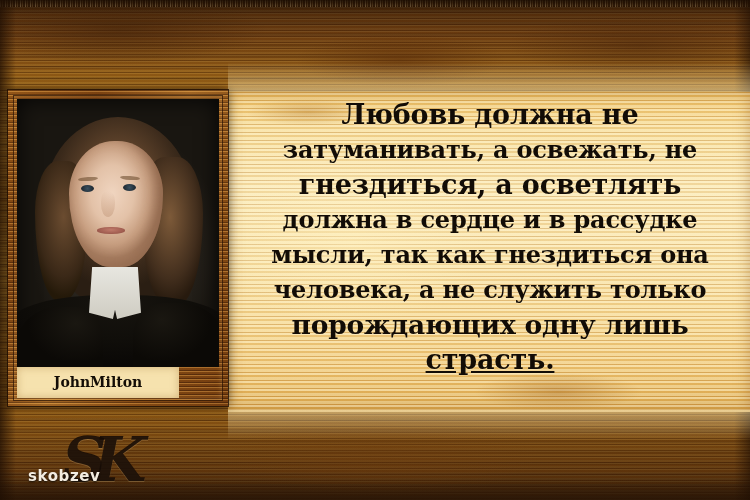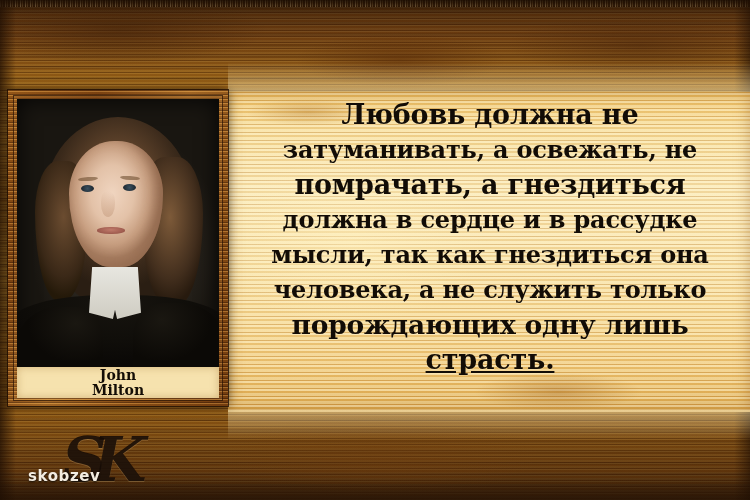--- a/index.html
+++ b/index.html
@@ -186,28 +186,28 @@
   }
   .robe-shoulder-l{position:absolute;left:-4px;top:208px;width:90px;height:80px;
      background:radial-gradient(ellipse 60px 50px at 70% 20%, #1a1711,#0b0906 80%);
      border-radius:50% 30% 0 0 / 60% 40% 0 0;}
   .robe-shoulder-r{position:absolute;left:116px;top:204px;width:96px;height:84px;
      background:radial-gradient(ellipse 62px 52px at 30% 20%, #1a1711,#0b0906 80%);
      border-radius:30% 50% 0 0 / 40% 60% 0 0;}
 
   
   .nameplate{
-    position:absolute;left:17px;top:367px;width:202px;height:31px;
+    position:absolute;left:17px;top:367px;width:162px;height:31px;
     background:
       repeating-linear-gradient(to bottom,
         rgba(190,135,55,.25) 0 1px, rgba(255,243,205,.55) 1px 3px,
         rgba(215,165,80,.18) 3px 5px),
       linear-gradient(to bottom,#f3d храм,#f6e2ae);
     background-color:#f6e2ae;
-    display:flex;flex-direction:column;align-items:center;justify-content:center;
+    display:flex;flex-direction:row;align-items:center;justify-content:center;
     box-shadow:inset 0 0 8px rgba(150,95,25,.35);
   }
   .nameplate span{
     font-family:"DejaVu Serif","Liberation Serif",serif;
     font-weight:bold;font-size:14px;line-height:15px;color:#130d06;
   }
 
   
   .monogram{
     position:absolute;left:62px;top:430px;width:120px;height:62px;
@@ -237,21 +237,21 @@
   <div class="edge-left"></div>
   <div class="edge-right"></div>
 
   <div class="panel-glow-top"></div>
   <div class="quote-panel"></div>
   <div class="panel-glow-bot"></div>
 
   <div class="quote-text">
     <div class="qline l1">Любовь должна не</div>
     <div class="qline l2">затуманивать, а освежать, не</div>
-    <div class="qline l3">помрачать, а гнездиться</div>
+    <div class="qline l3">гнездиться, а осветлять</div>
     <div class="qline l5">должна в сердце и в рассудке</div>
     <div class="qline l4">мысли, так как гнездиться она</div>
     <div class="qline l6">человека, а не служить только</div>
     <div class="qline l8">порождающих одну лишь</div>
     <div class="qline l9">страсть.</div>
   </div>
 
   <div class="portrait-frame">
     <div class="frame-inner"></div>
   </div>

